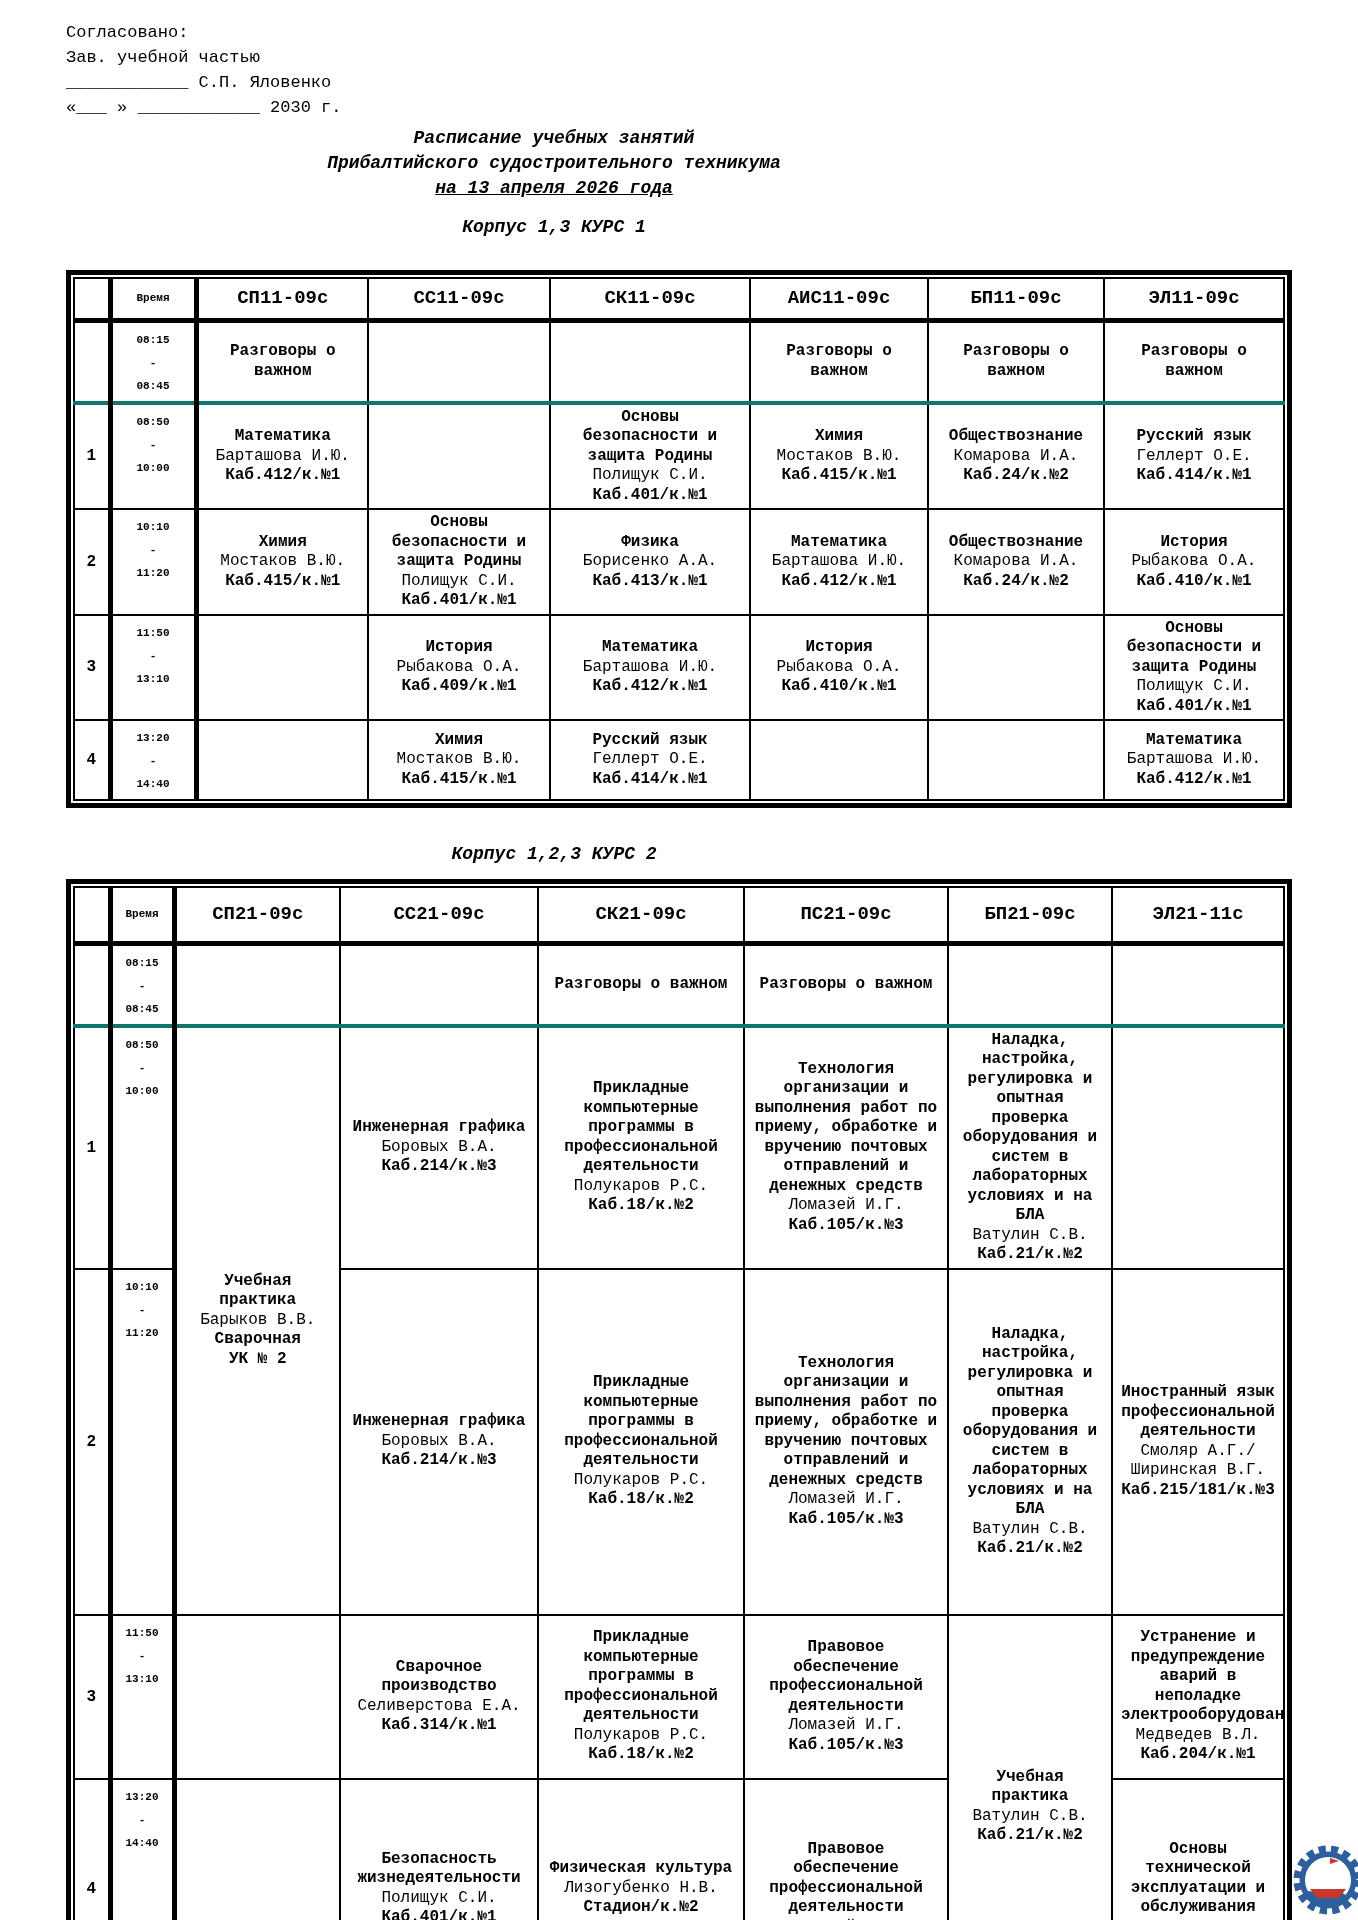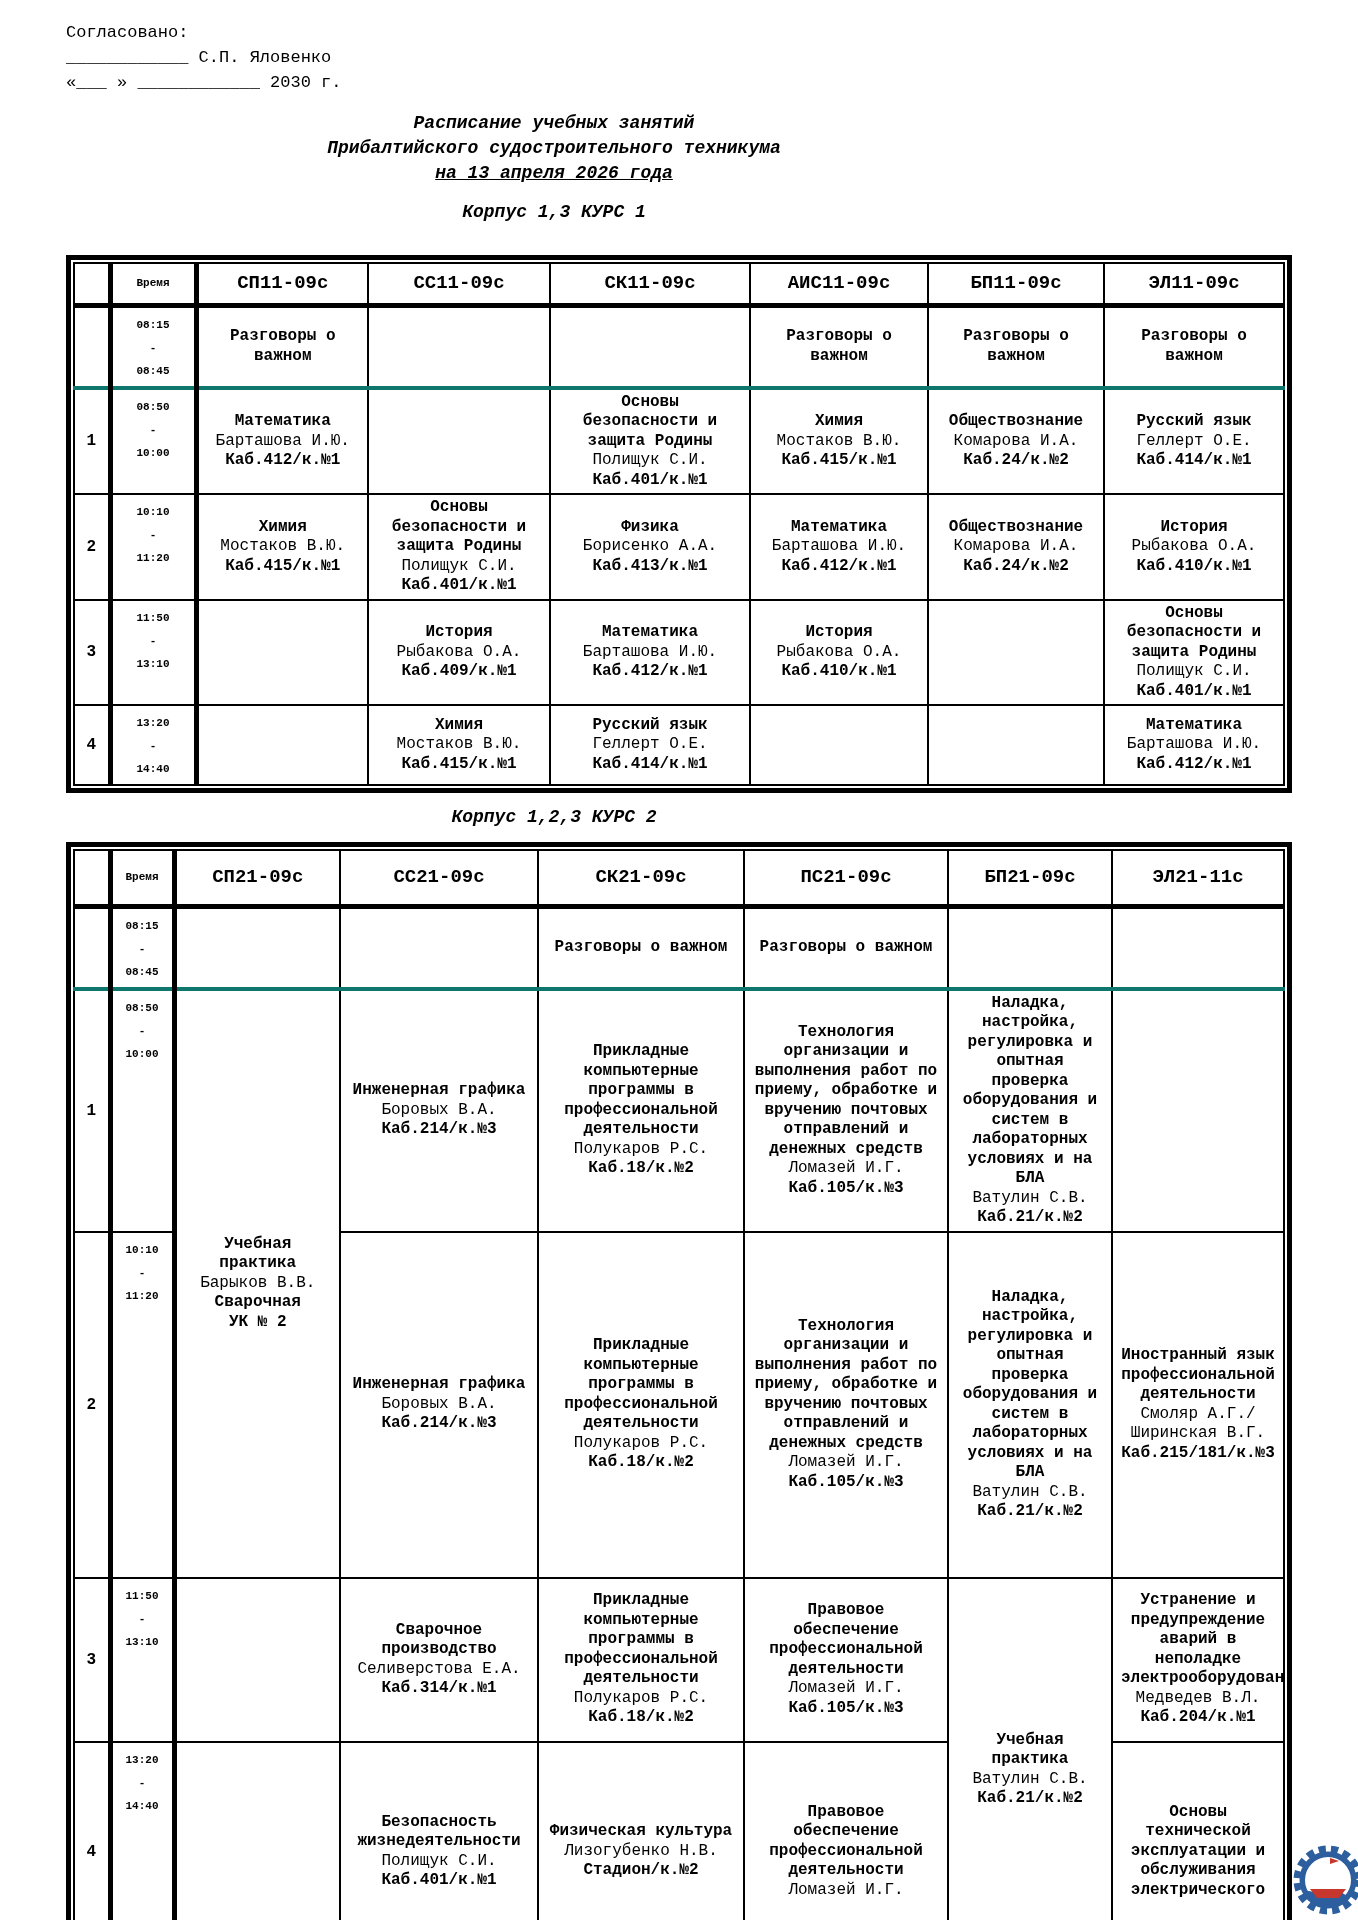--- a/index.html
+++ b/index.html
@@ -10,24 +10,24 @@
     overflow:hidden;
     box-sizing:border-box;
     padding-top:20px;
     font-family:Liberation Mono, monospace;
   }
   
   .approval{margin:0 0 0 66px;font-size:17px;line-height:25px;}
   
   .headings{width:976px;margin-left:66px;text-align:center;
     font-weight:bold;font-style:italic;font-size:18px;line-height:25px;}
-  .title-block{margin-top:16px;}
+  .title-block{margin-top:6px;}
   .u{text-decoration:underline;}
   .caption1{margin-top:14px;}
-  .caption2{margin-top:12px;}
+  .caption2{margin-top:34px;}
   
   .tblwrap{margin-left:66px;width:1226px;border:5px solid #000;box-sizing:border-box;background:#fff;}
   .tblwrap.t2{margin-top:12px;}
   .tblwrap.t1{margin-top:30px;}
   .tblwrap table{border-collapse:collapse;border:2px solid #000;margin:2px;width:1212px;table-layout:fixed;}
   th,td{border:2px solid #000;padding:3px 8px;text-align:center;vertical-align:middle;overflow:hidden;}
   thead th{border-bottom:5px solid #000;font-size:19px;font-weight:bold;padding:2px 4px;}
   tbody tr:first-child td{border-bottom:4px solid #0f766e;}
   .numc{border-right:5px solid #000;font-weight:bold;font-size:16px;padding:2px;}
   .timec{border-right:5px solid #000;font-weight:bold;font-size:11px;}
@@ -65,20 +65,21 @@
   table[data-table="1"] col.c6{width:164px;}
   .logo{position:absolute;left:1292px;top:1844px;}
 </style>
 </head>
 <body>
 
 <div class="page">
 
   <div class="approval">
     <div>Согласовано:</div>
+    <div>Зав. учебной частью</div>
     <div>____________ С.П. Яловенко</div>
     <div>«___ » ____________ 2030 г.</div>
   </div>
 
   <div class="headings title-block">
     <div>Расписание учебных занятий</div>
     <div>Прибалтийского судостроительного техникума</div>
     <div class="u">на 13 апреля 2026 года</div>
   </div>
 

